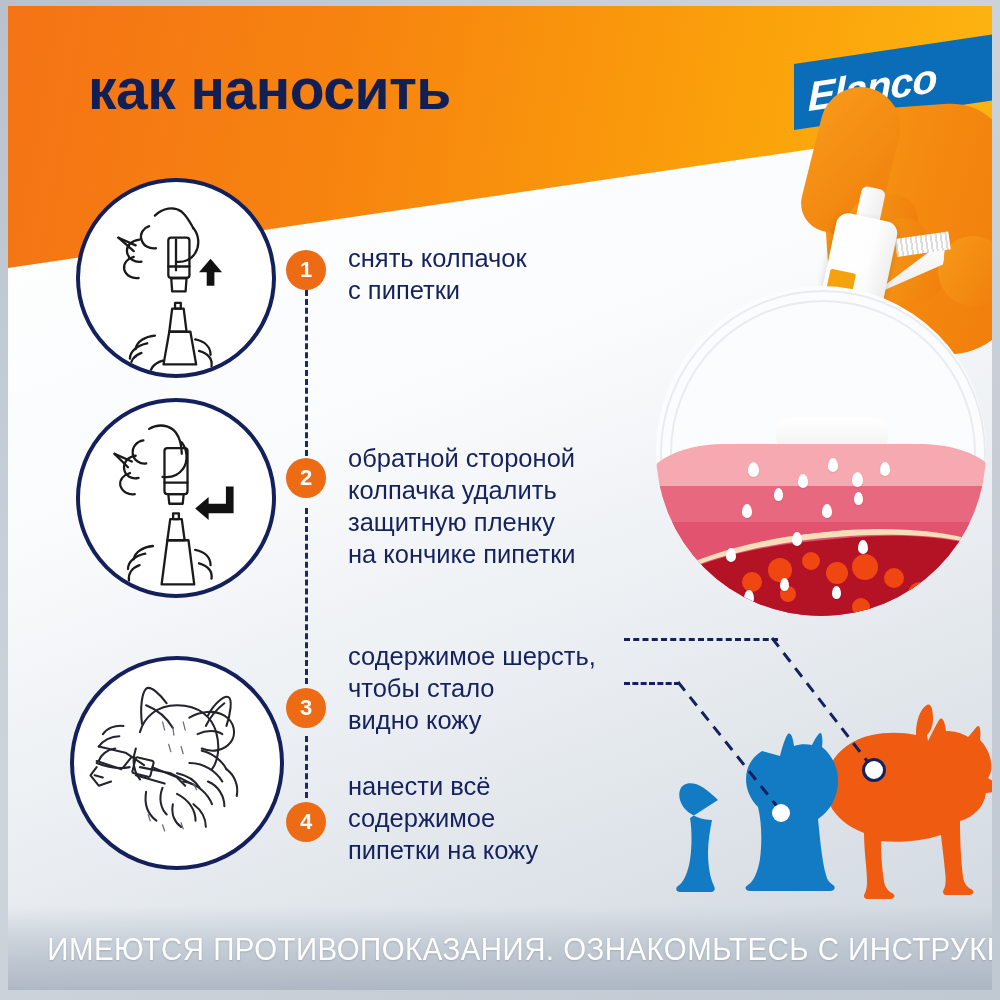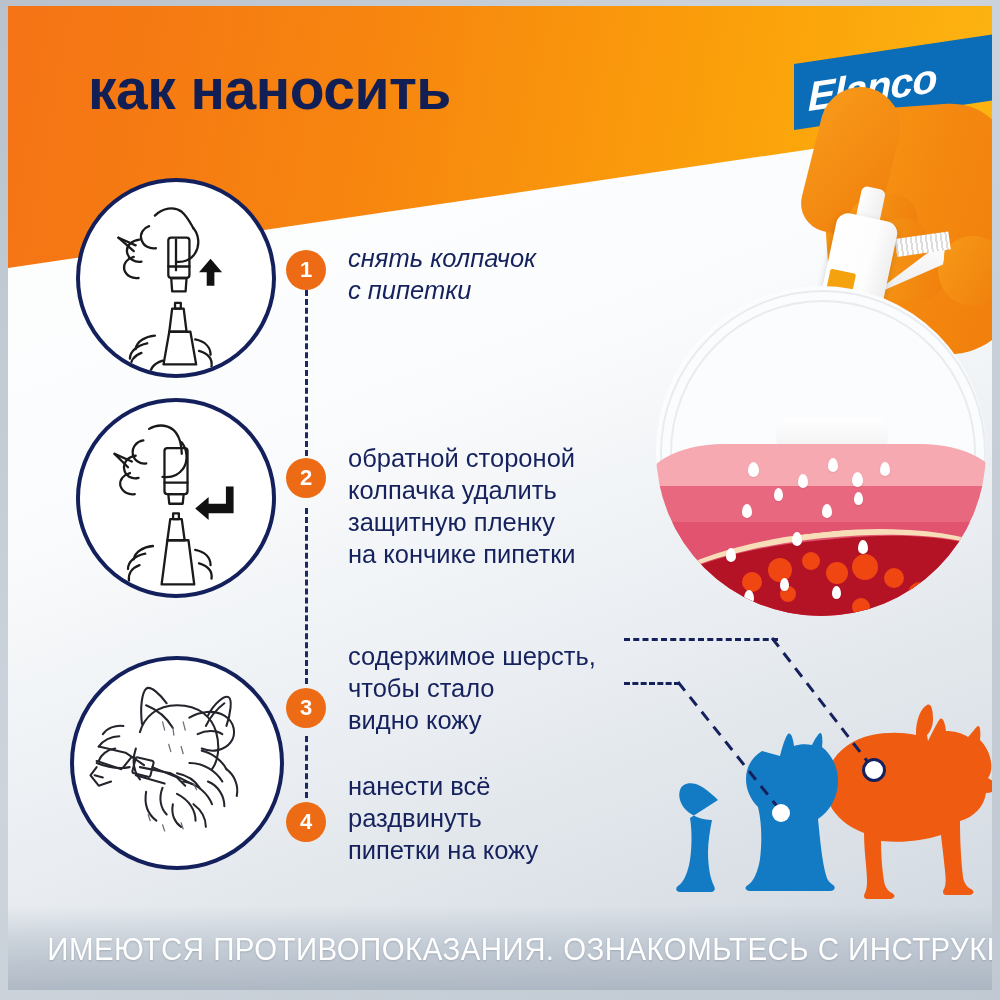--- a/index.html
+++ b/index.html
@@ -333,37 +333,37 @@
       </svg>
     </div>
 
     <div class="steps">
 
       <div class="connector" style="top:44px;height:166px;"></div>
       <div class="connector" style="top:262px;height:176px;"></div>
       <div class="connector" style="top:490px;height:62px;"></div>
 
       <div class="badge" style="left:0;top:4px;">1</div>
-      <div class="steptext" style="top:-4px;font-style:italic;">снять колпачок
+      <div class="steptext" style="top:-4px;">снять колпачок
 с пипетки</div>
 
       <div class="badge" style="left:0;top:212px;">2</div>
       <div class="steptext" style="top:196px;">обратной стороной
 колпачка удалить
 защитную пленку
 на кончике пипетки</div>
 
       <div class="badge" style="left:0;top:442px;">3</div>
       <div class="steptext" style="top:394px;">содержимое шерсть,
 чтобы стало
 видно кожу</div>
 
       <div class="badge" style="left:0;top:556px;">4</div>
       <div class="steptext" style="top:524px;">нанести всё
-раздвинуть
+содержимое
 пипетки на кожу</div>
     </div>
 
     <div class="rightart">
       <div class="hand">
         <div class="palm"></div>
         <div class="thumbtop"></div>
         <div class="fing f1"></div>
         <div class="fing f2"></div>
         <div class="fing f3"></div>

